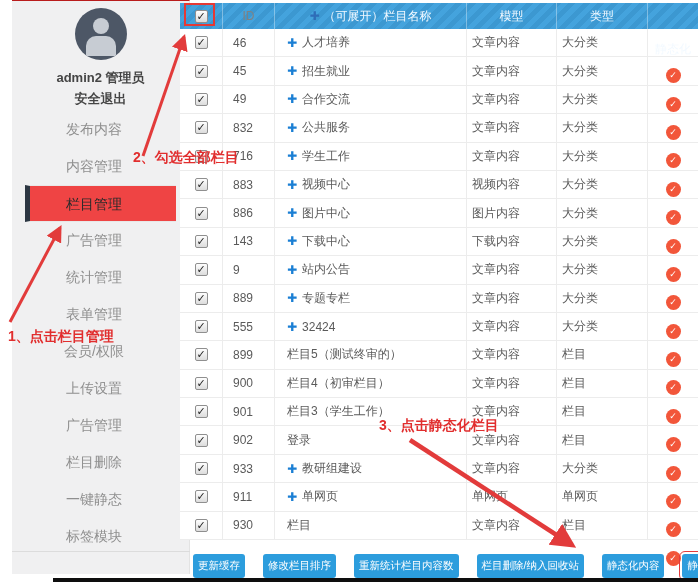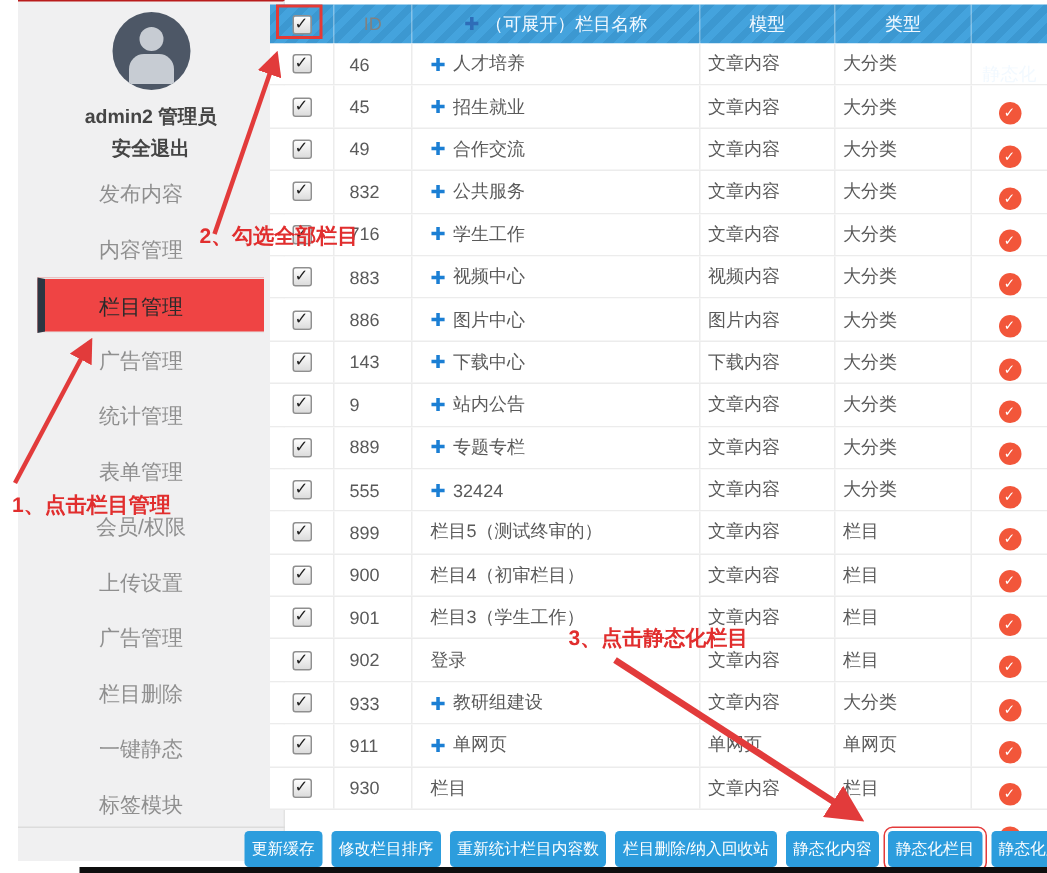--- a/index.html
+++ b/index.html
@@ -81,21 +81,21 @@
   .thead .plus { color: #2e6db8; margin-right: 4px; }
   .okc {
     width: 15px; height: 15px; border-radius: 50%; background: #f2563a;
     color: #fff; font-size: 9px; line-height: 15px; text-align: center; font-weight: bold;
     cursor: pointer;
   }
 
   
   .toolbar {
     position: absolute; left: 193px; top: 554px; width: 500px;
-    display: flex; gap: 6px; align-items: center; justify-content: center;
+    display: flex; gap: 18px; align-items: center;
   }
   .tbtn {
     height: 24px; border: none; border-radius: 3px; background: #2c9ddd;
     color: #fff; font-size: 10.5px; padding: 0 5px; white-space: nowrap; cursor: pointer;
     font-family: inherit;
   }
   .tbtn.hl { outline: 1px solid #e43b3b; outline-offset: 2px; }
 
   .bottom-bar { position: absolute; left: 53px; top: 578px; width: 645px; height: 4px; background: #0e0e0e; }
 

